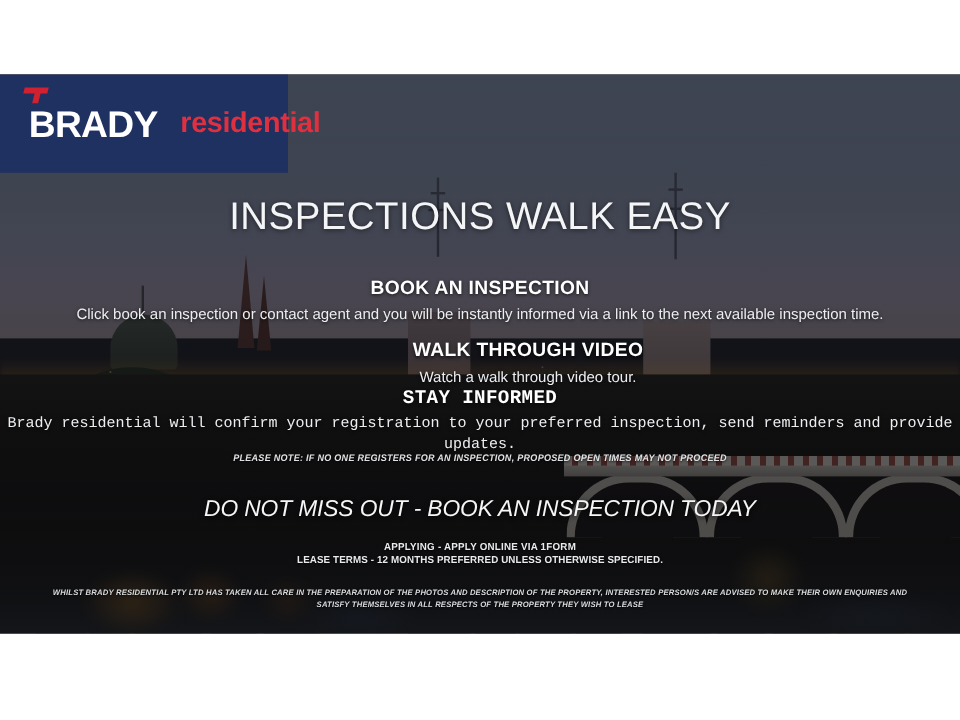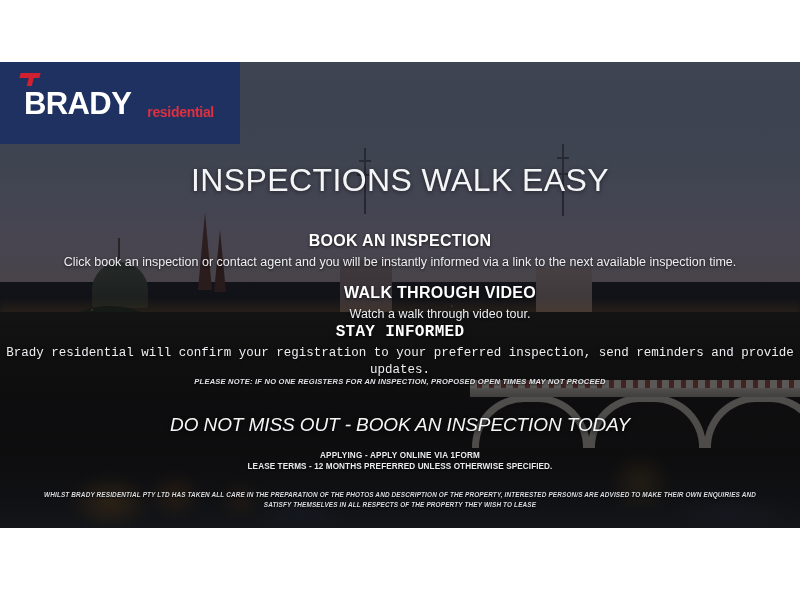--- a/index.html
+++ b/index.html
@@ -180,21 +180,22 @@
     width: 240px; height: 82px;
     background: #1f3160;
     display: flex;
     align-items: center;
     z-index: 5;
   }
   .logo-wrap {
     position: relative;
     margin-left: 24px;
     display: flex;
-    align-items: flex-end;
+    align-items: center;
+    gap: 15px;
   }
   .logo-mark {
     position: absolute;
     left: -4px; top: -15px;
     width: 20px; height: 13px;
   }
   .logo-mark .bar {
     position: absolute; left: 0; top: 0;
     width: 20px; height: 5px;
     background: #d1202f;
@@ -207,25 +208,25 @@
     transform: skewX(-14deg);
   }
   .logo-brady {
     font-size: 31px;
     font-weight: bold;
     color: #ffffff;
     letter-spacing: -.6px;
     line-height: 1;
   }
   .logo-residential {
-    font-size: 14px;
+    font-size: 24px;
     font-weight: bold;
     color: #e03040;
     letter-spacing: -.3px;
-    margin-left: 16px;
+    margin-left: 4px;
     line-height: 1;
   }
 
   
   .content {
     position: absolute;
     left: 0; top: 0;
     width: 800px; height: 466px;
     z-index: 4;
     color: #fff;

